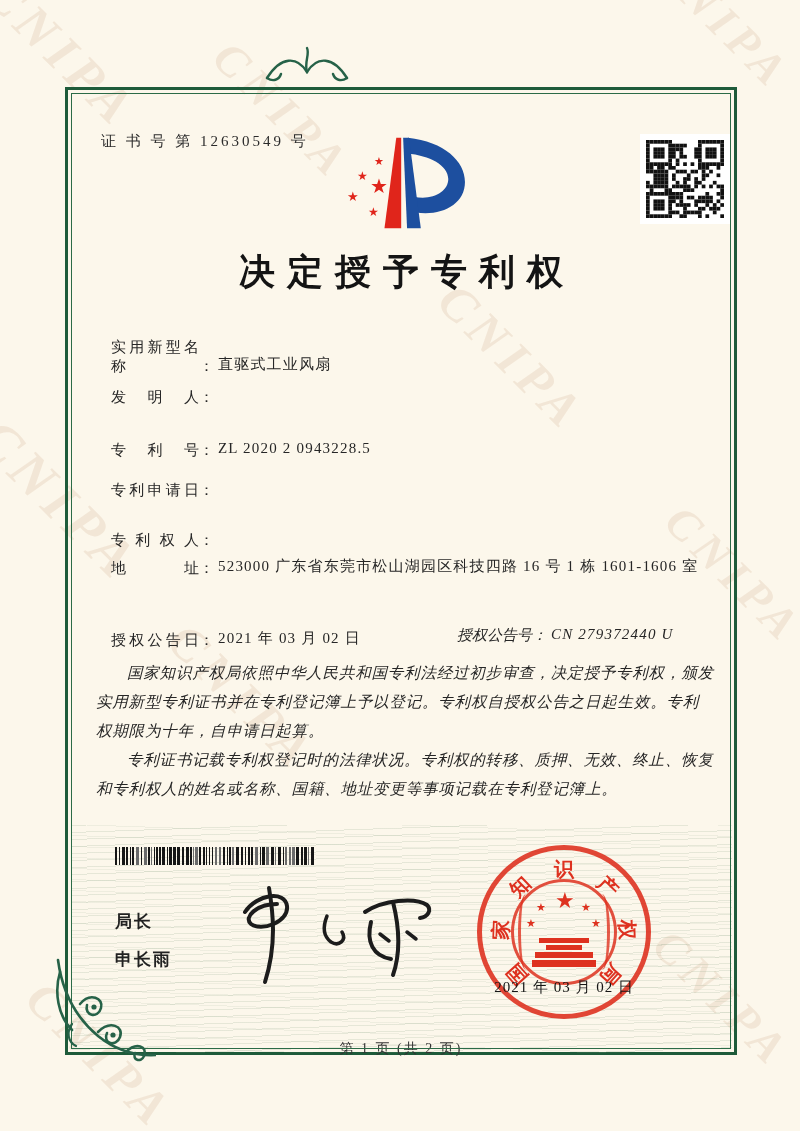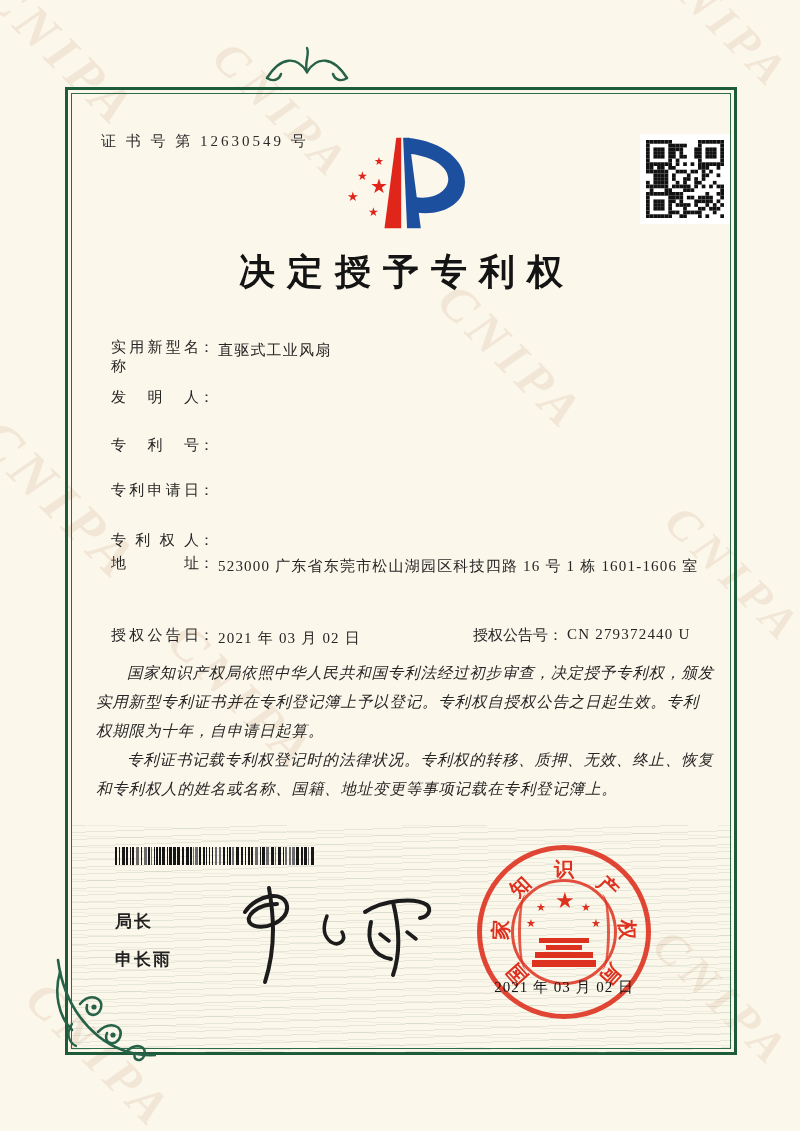--- a/index.html
+++ b/index.html
@@ -26,26 +26,26 @@
 
   .logo { position:absolute; left:262px; top:40px; width:160px; height:106px; }
   .logo .star { position:absolute; color:#e0251b; font-family:"DejaVu Sans",sans-serif; line-height:1; }
 
   .qr-box { position:absolute; left:572px; top:44px; width:90px; height:90px; background:#ffffff; padding:6px; }
   .qr-box svg { display:block; width:78px; height:78px; }
 
   .title { position:absolute; left:0; top:158px; width:100%; text-align:center;
            font-size:36px; font-weight:700; letter-spacing:12px; color:#141414; text-indent:12px; }
 
-  .field-row { position:absolute; left:43px; right:30px; display:flex; align-items:flex-start;
+  .field-row { position:absolute; left:43px; right:30px; display:flex; align-items:flex-end;
                font-size:15px; color:#262626; }
   .flabel { display:inline-block; width:88px; text-align:justify; text-align-last:justify; flex:none; }
   .fcolon { flex:none; margin-right:4px; }
   .fvalue { flex:1; letter-spacing:1.2px; line-height:24px; }
-  .grant2 { position:absolute; left:362px; top:0; display:flex; }
+  .grant2 { position:absolute; left:346px; top:0; display:flex;font-style:italic; }
 
   .paras { position:absolute; left:28px; top:568px; width:618px; font-size:15.5px; line-height:29px;
            color:#262626; font-style:italic; letter-spacing:0.8px; }
   .paras p { text-indent:2em; }
 
   .barcode { position:absolute; left:47px; top:757px; width:202px; height:18px; display:flex; align-items:stretch; }
   .barcode i { display:block; height:100%; }
 
   .signer { position:absolute; left:47px; font-family:"Liberation Sans","DejaVu Sans",sans-serif;
             font-weight:700; font-size:17px; color:#222; letter-spacing:2px; }
@@ -363,20 +363,21 @@
         <span class="fcolon">：</span>
       <span class="fvalue">直驱式工业风扇</span>
     </div>
     <div class="field-row" style="top:298px">
       <span class="flabel">发明人</span>
         <span class="fcolon">：</span>
     </div>
     <div class="field-row" style="top:346px">
       <span class="flabel">专利号</span>
         <span class="fcolon">：</span>
+      <span class="fvalue">ZL 2020 2 0943228.5</span>
     </div>
     <div class="field-row" style="top:391px">
       <span class="flabel">专利申请日</span>
         <span class="fcolon">：</span>
     </div>
     <div class="field-row" style="top:441px">
       <span class="flabel">专利权人</span>
         <span class="fcolon">：</span>
     </div>
     <div class="field-row" style="top:464px">
@@ -492,20 +493,21 @@
     <span class="seal-char" style="transform: translate(-50%, -50%) rotate(-132deg) translateY(-63px);">国</span>
         <span class="seal-char" style="transform: translate(-50%, -50%) rotate(-88deg) translateY(-63px);">家</span>
         <span class="seal-char" style="transform: translate(-50%, -50%) rotate(-44deg) translateY(-63px);">知</span>
         <span class="seal-char" style="transform: translate(-50%, -50%) rotate(0deg) translateY(-63px);">识</span>
         <span class="seal-char" style="transform: translate(-50%, -50%) rotate(44deg) translateY(-63px);">产</span>
         <span class="seal-char" style="transform: translate(-50%, -50%) rotate(88deg) translateY(-63px);">权</span>
         <span class="seal-char" style="transform: translate(-50%, -50%) rotate(132deg) translateY(-63px);">局</span>
       </div>
     <div class="seal-date">2021 年 03 月 02 日</div>
 
+    <div class="footer-page">第 1 页 (共 2 页)</div>
   </div>
 
   <svg class="flourish" style="left:263px;top:46px;" width="88" height="44" viewBox="0 0 88 44" fill="none" stroke="#266248" stroke-width="2.4" stroke-linecap="round">
     <path d="M4,32 C 18,10 34,10 44,26 C 54,10 70,10 84,32"></path>
     <path d="M44,26 C 41,16 47,8 44,2"></path>
     <path d="M4,32 C 10,36 16,34 18,28"></path>
     <path d="M84,32 C 78,36 72,34 70,28"></path>
   </svg>
   <svg class="flourish" style="left:50px;top:958px;" width="106" height="120" viewBox="0 0 106 120" fill="none" stroke="#266248" stroke-width="2.6" stroke-linecap="round">
     <path d="M8,2 C 12,32 24,58 48,78 C 68,94 88,98 106,97"></path>

